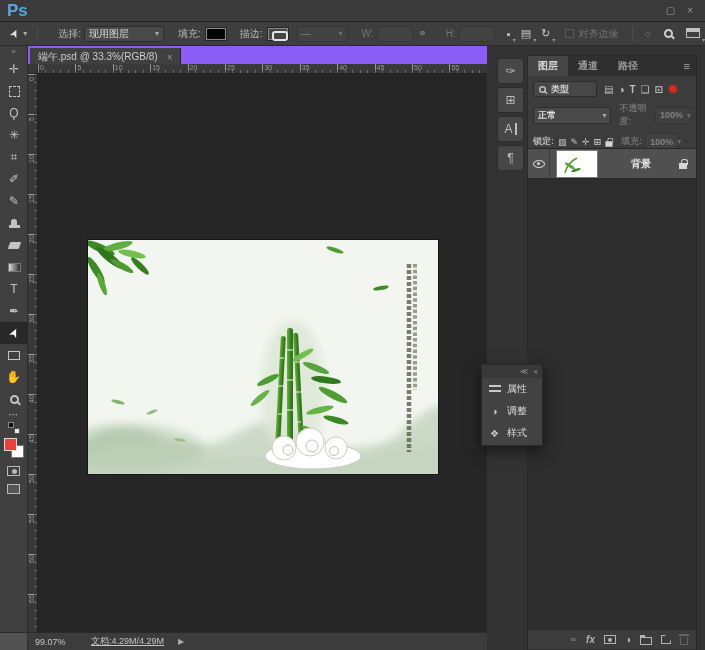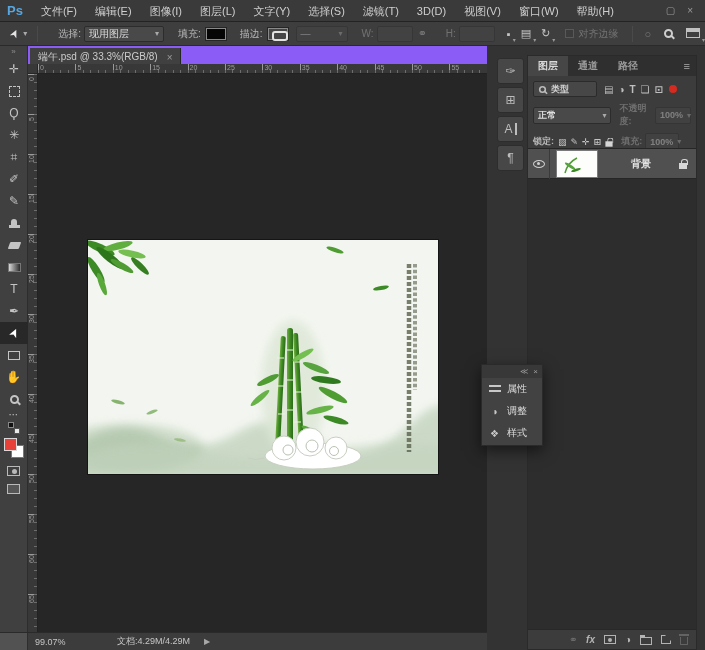--- a/index.html
+++ b/index.html
@@ -2,21 +2,21 @@
 <html><head>
 <meta charset="utf-8">
 <style>
   * { margin:0; padding:0; box-sizing:border-box; }
   html,body { width:705px; height:650px; overflow:hidden; }
   body { position:relative; background:#333333; font-family:"Liberation Sans","DejaVu Sans",sans-serif; color:#c8c8c8; }
 
   
   #menubar { position:absolute; left:0; top:0; width:705px; height:22px; background:#3a3a3a;
              border-bottom:1px solid #232323; display:flex; align-items:center; font-size:11px; color:#cfcfcf; }
-  .ps-logo { font-weight:bold; font-size:13px; color:#57a6e0; padding:0 9px 0 7px; }
+  .ps-logo { font-weight:bold; font-size:17px; color:#57a6e0; padding:0 9px 0 7px; }
   .menu-item { padding:0 9px; height:22px; line-height:22px; cursor:default; }
   #win-controls { margin-left:auto; display:flex; gap:12px; padding-right:12px; color:#9a9a9a; font-size:10px; }
 
   
   #optionsbar { position:absolute; left:0; top:22px; width:705px; height:24px; background:#3e3e3e;
                 border-bottom:1px solid #2a2a2a; display:flex; align-items:center; font-size:10px; color:#b8b8b8; }
   .ob-sep { width:1px; height:16px; background:#2f2f2f; border-right:1px solid #4a4a4a; margin:0 6px; }
   .ob-label { margin:0 3px 0 14px; white-space:nowrap; }
   .ob-field { height:16px; background:#494949; border:1px solid #2c2c2c; border-radius:2px;
               display:flex; align-items:center; padding:0 4px; color:#ddd; }
@@ -139,41 +139,28 @@
   .fp-ico { width:13px; text-align:center; font-size:10px; color:#c8c8c8; }
   .icon-sliders { position:relative; width:12px; height:9px; display:inline-block; }
   .icon-sliders::before { content:""; position:absolute; left:0; top:1px; width:12px; height:2px; background:#c8c8c8; }
   .icon-sliders::after { content:""; position:absolute; left:0; bottom:1px; width:12px; height:2px; background:#c8c8c8; }
 
   
   #statusbar { position:absolute; left:0; top:632px; width:487px; height:18px; background:#3c3c3c;
                border-top:1px solid #2a2a2a; display:flex; align-items:center; font-size:9px; color:#c6c6c6; }
   #status-corner { width:28px; height:18px; background:#525252; border-right:1px solid #2e2e2e; }
   #status-zoom { margin-left:7px; width:48px; }
-  #status-doc { margin-left:34px; }
+  #status-doc { margin-left:8px;text-decoration:underline; }
   #status-expand { margin-left:14px; color:#a8a8a8; font-size:8px; }
 </style>
 </head>
 <body>
 
 <div id="menubar">
   <span class="ps-logo" style="color: rgb(87, 166, 224);">Ps</span>
-  <div id="menu-items" style="display: flex;">
-      <span class="menu-item">文件(F)</span>
-      <span class="menu-item">编辑(E)</span>
-      <span class="menu-item">图像(I)</span>
-      <span class="menu-item">图层(L)</span>
-      <span class="menu-item">文字(Y)</span>
-      <span class="menu-item">选择(S)</span>
-      <span class="menu-item">滤镜(T)</span>
-      <span class="menu-item">3D(D)</span>
-      <span class="menu-item">视图(V)</span>
-      <span class="menu-item">窗口(W)</span>
-      <span class="menu-item">帮助(H)</span>
-    </div>
   <div id="win-controls">
     <span>▢</span>
     <span>×</span>
   </div>
 </div>
 
 <div id="optionsbar">
   <div class="tool-preview">
     <span class="arr">➤</span>
     <span class="caret">▾</span>

